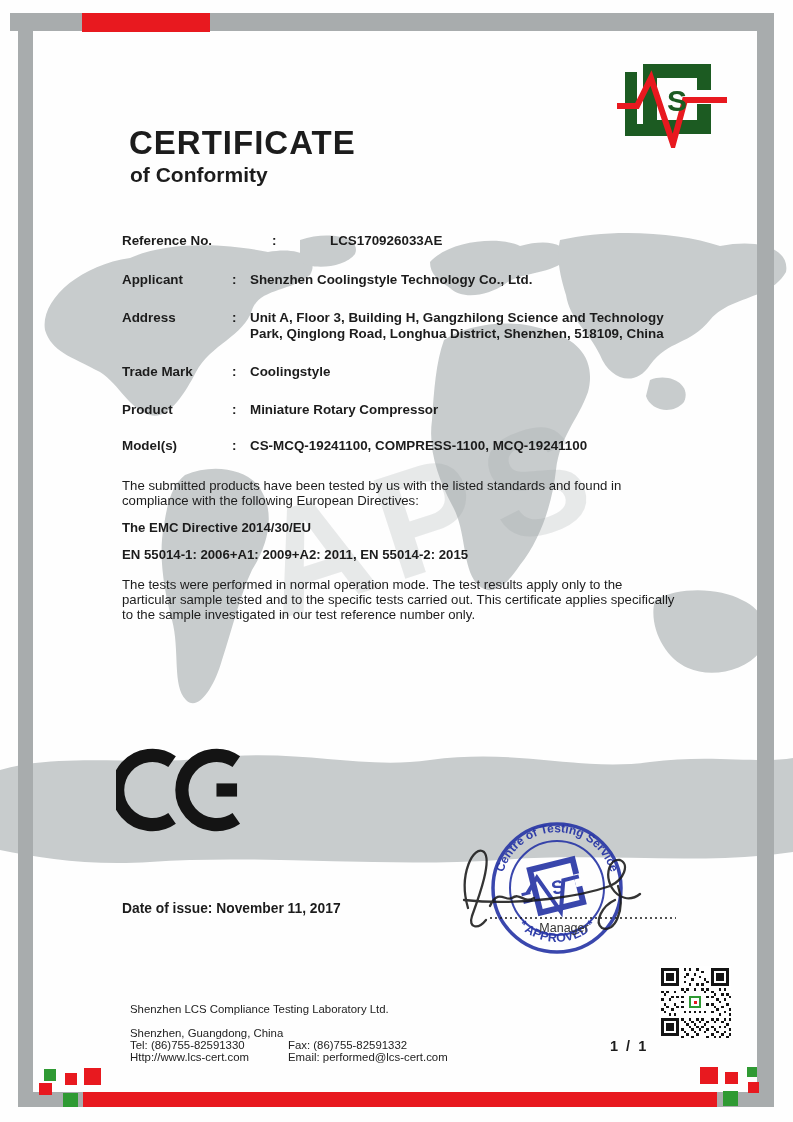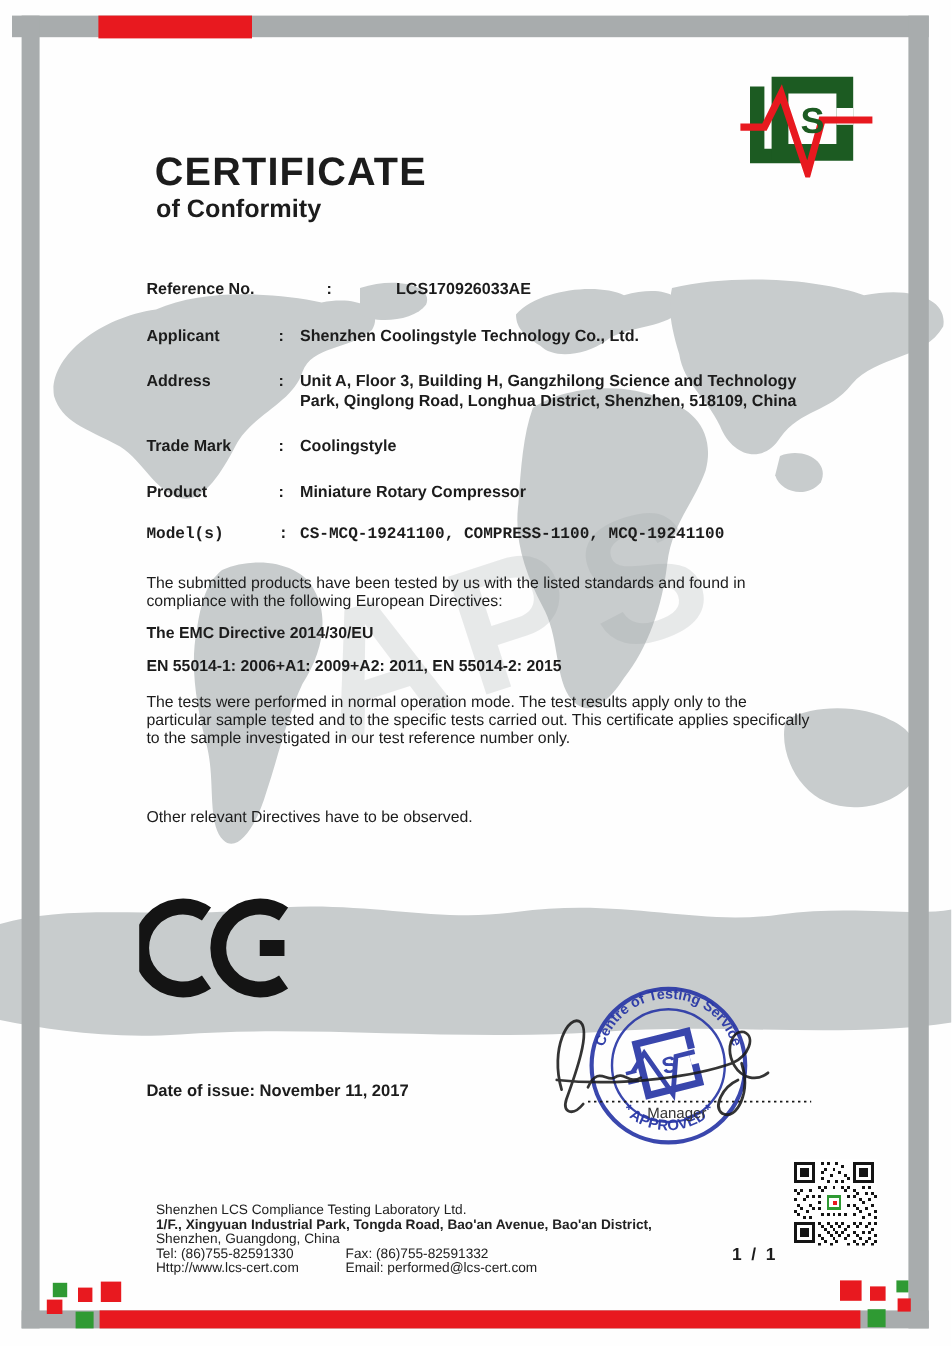--- a/index.html
+++ b/index.html
@@ -103,31 +103,30 @@
   <div class="abs field" style="top:364px;align-items:center;">
     <span class="lbl">Trade Mark</span>
     <span class="col">:</span>
     <span class="val">Coolingstyle</span>
   </div>
   <div class="abs field" style="top:402px;">
     <span class="lbl">Product</span>
     <span class="col">:</span>
     <span class="val">Miniature Rotary Compressor</span>
   </div>
-  <div class="abs field" style="top:438px;font-family:Liberation Mono, monospace;">
+  <div class="abs field" style="top:438px;">
     <span class="lbl">Model(s)</span>
     <span class="col">:</span>
     <span class="val">CS-MCQ-19241100, COMPRESS-1100, MCQ-19241100</span>
   </div>
 
   <div class="abs para" style="top:479px;">The submitted products have been tested by us with the listed standards and found in compliance with the following European Directives:</div>
   <div class="abs para bold" style="top:521px;">The EMC Directive 2014/30/EU</div>
   <div class="abs para bold" style="top:548px;">EN 55014-1: 2006+A1: 2009+A2: 2011, EN 55014-2: 2015</div>
   <div class="abs para" style="top:578px;">The tests were performed in normal operation mode. The test results apply only to the particular sample tested and to the specific tests carried out. This certificate applies specifically to the sample investigated in our test reference number only.</div>
-  <div class="abs para" style="top:674px;">Other relevant Directives have to be observed.</div>
 
   <svg class="abs" style="left:116px;top:746px;z-index:5;" width="140" height="88" viewBox="0 0 170 100">
     <path d="M68.1,15.6 A42,42 0 1 0 68.1,84.4" fill="none" stroke="#141414" stroke-width="16"></path>
     <path d="M146.1,15.6 A42,42 0 1 0 146.1,84.4" fill="none" stroke="#141414" stroke-width="16"></path>
     <path d="M122,50 H147" fill="none" stroke="#141414" stroke-width="16"></path>
   </svg>
 
   <div class="abs date">Date of issue: November 11, 2017</div>
 
   <svg class="abs" style="left:452px;top:810px;z-index:6;" width="240" height="150" viewBox="0 0 240 150">
@@ -152,21 +151,20 @@
       <path d="M16,98 C6,64 22,34 32,42 C40,50 28,84 20,106 C16,118 26,120 34,110"></path>
       <path d="M38,96 C46,78 54,92 60,88 C68,82 72,94 82,88"></path>
       <path d="M12,90 C70,96 130,86 158,76 C172,70 178,54 168,50 C158,48 152,64 160,78 C166,88 178,92 188,84"></path>
       <path d="M166,76 C174,100 162,124 150,118 C142,112 150,96 163,90"></path>
     </g>
     <line x1="38" y1="108" x2="224" y2="108" stroke="#191919" stroke-width="1.5" stroke-dasharray="2,3"></line>
     <text x="112" y="122" text-anchor="middle" font-size="12.5" fill="#333">Manager</text>
   </svg>
 
   <div class="abs foot" style="left:130px;top:1003px;">Shenzhen LCS Compliance Testing Laboratory Ltd.</div>
-  <div class="abs foot b" style="left:130px;top:1015px;">1/F., Xingyuan Industrial Park, Tongda Road, Bao'an Avenue, Bao'an District,</div>
   <div class="abs foot" style="left:130px;top:1027px;">Shenzhen, Guangdong, China</div>
   <div class="abs foot" style="left:130px;top:1039px;">Tel: (86)755-82591330</div>
   <div class="abs foot" style="left:288px;top:1039px;">Fax: (86)755-82591332</div>
   <div class="abs foot" style="left:130px;top:1051px;">Http://www.lcs-cert.com</div>
   <div class="abs foot" style="left:288px;top:1051px;">Email: performed@lcs-cert.com</div>
 
   <svg class="abs" style="left:657px;top:966px;z-index:5;" width="76" height="72" viewBox="0 0 29 29" shape-rendering="crispEdges">
     <rect x="0" y="0" width="29" height="29" fill="#fff"></rect>
     <g fill="#141414">
       <rect x="1" y="1" width="7" height="7"></rect>

